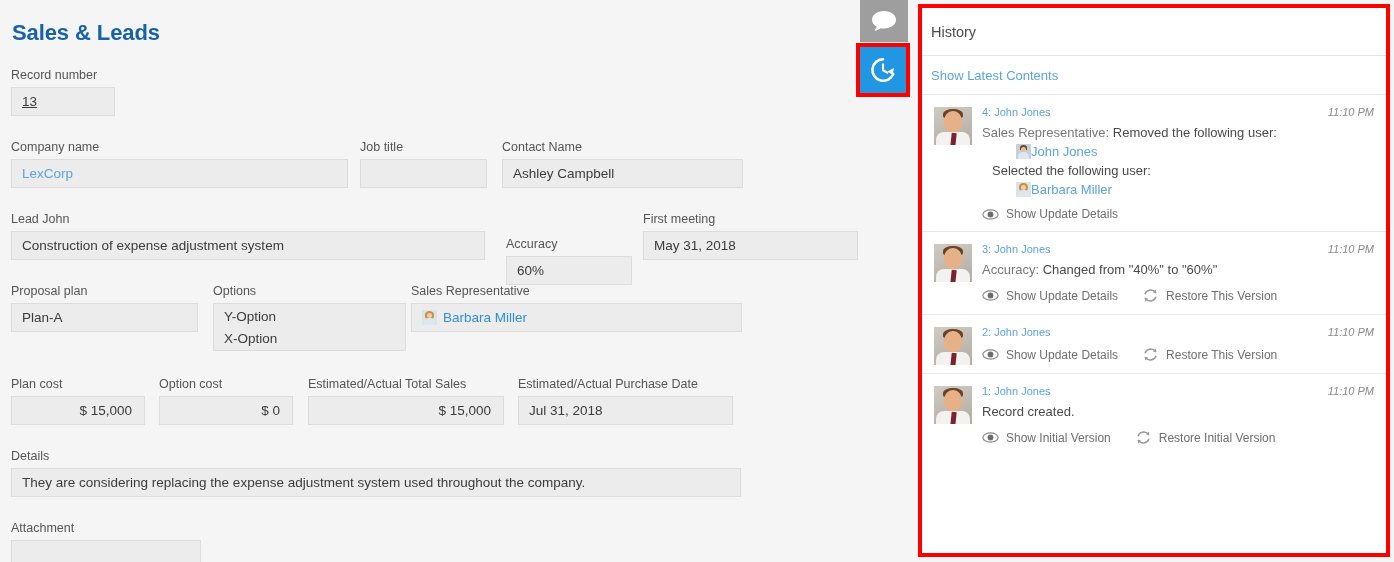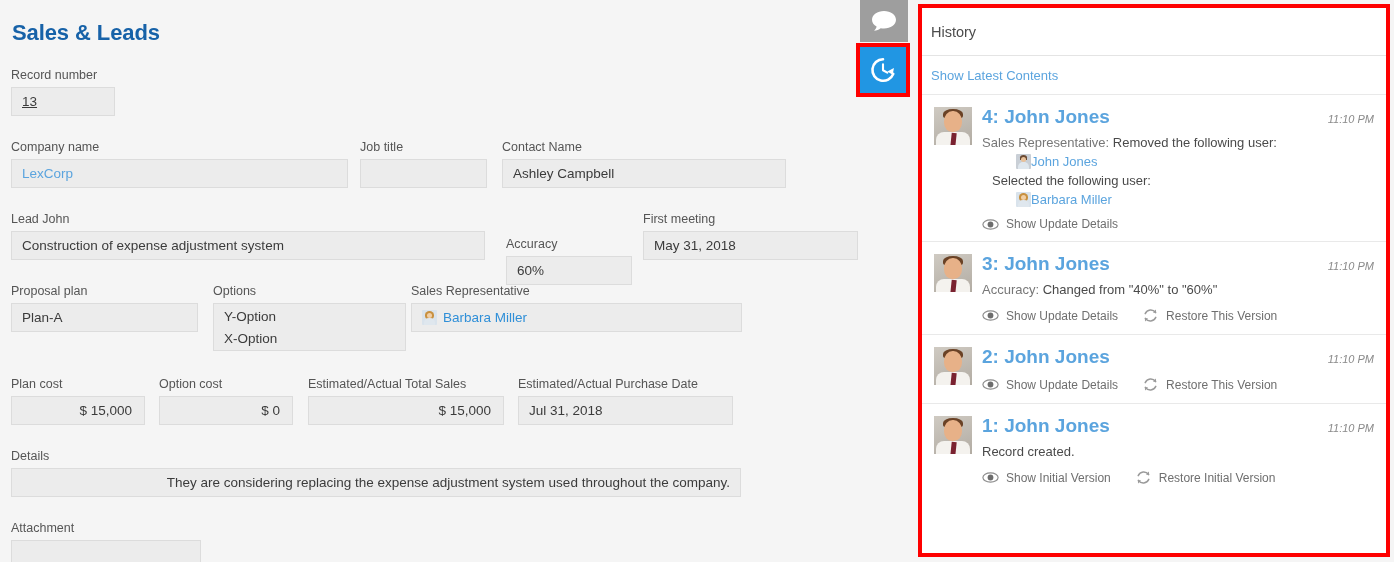--- a/index.html
+++ b/index.html
@@ -238,23 +238,22 @@
     width: 5px; height: 14px;
     background: #7a2230;
     transform: rotate(6deg);
   }
   .hist-line1 {
     display: flex;
     align-items: baseline;
     justify-content: space-between;
   }
   .hist-who {
-    font-size: 19px;
+    font-size: 11px;
     color: #5ba4de;
-    font-weight: bold;
   }
   .hist-who .idx { color: #5ba4de; }
   .hist-time {
     font-size: 11px;
     font-style: italic;
     color: #8a8a8a;
     white-space: nowrap;
   }
   .hist-body {
     margin-top: 5px;
@@ -302,21 +301,21 @@
     <div class="field-box link" style="width:337px;">LexCorp</div>
   </div>
 
   <div class="field" style="left:360px; top:140px; width:127px;">
     <div class="field-label">Job title</div>
     <div class="field-box empty" style="width:127px;"></div>
   </div>
 
   <div class="field" style="left:502px; top:140px; width:244px;">
     <div class="field-label">Contact Name</div>
-    <div class="field-box" style="width:284px;">Ashley Campbell</div>
+    <div class="field-box" style="width:241px;">Ashley Campbell</div>
   </div>
 
   <div class="field" style="left:11px; top:212px; width:474px;">
     <div class="field-label">Lead John</div>
     <div class="field-box" style="width:474px;">Construction of expense adjustment system</div>
   </div>
 
   <div class="field" style="left:506px; top:212px; width:126px;margin-top:25px;">
     <div class="field-label">Accuracy</div>
     <div class="field-box" style="width:126px;">60%</div>
@@ -366,21 +365,21 @@
     <div class="field-box numeric" style="width:196px;">$ 15,000</div>
   </div>
 
   <div class="field" style="left:518px; top:377px; width:215px;">
     <div class="field-label">Estimated/Actual Purchase Date</div>
     <div class="field-box" style="width:215px;">Jul 31, 2018</div>
   </div>
 
   <div class="field" style="left:11px; top:449px; width:730px;">
     <div class="field-label">Details</div>
-    <div class="field-box" style="width:730px;text-align:right;">They are considering replacing the expense adjustment system used throughout the company.</div>
+    <div class="field-box" style="width:730px;">They are considering replacing the expense adjustment system used throughout the company.</div>
   </div>
 
   <div class="field" style="left:11px; top:521px; width:190px;">
     <div class="field-label">Attachment</div>
     <div class="field-box empty" style="width:190px; height:26px;"></div>
   </div>
 </div>
 
 <div id="icon-rail">
   <div class="rail-btn" id="btn-comments">

